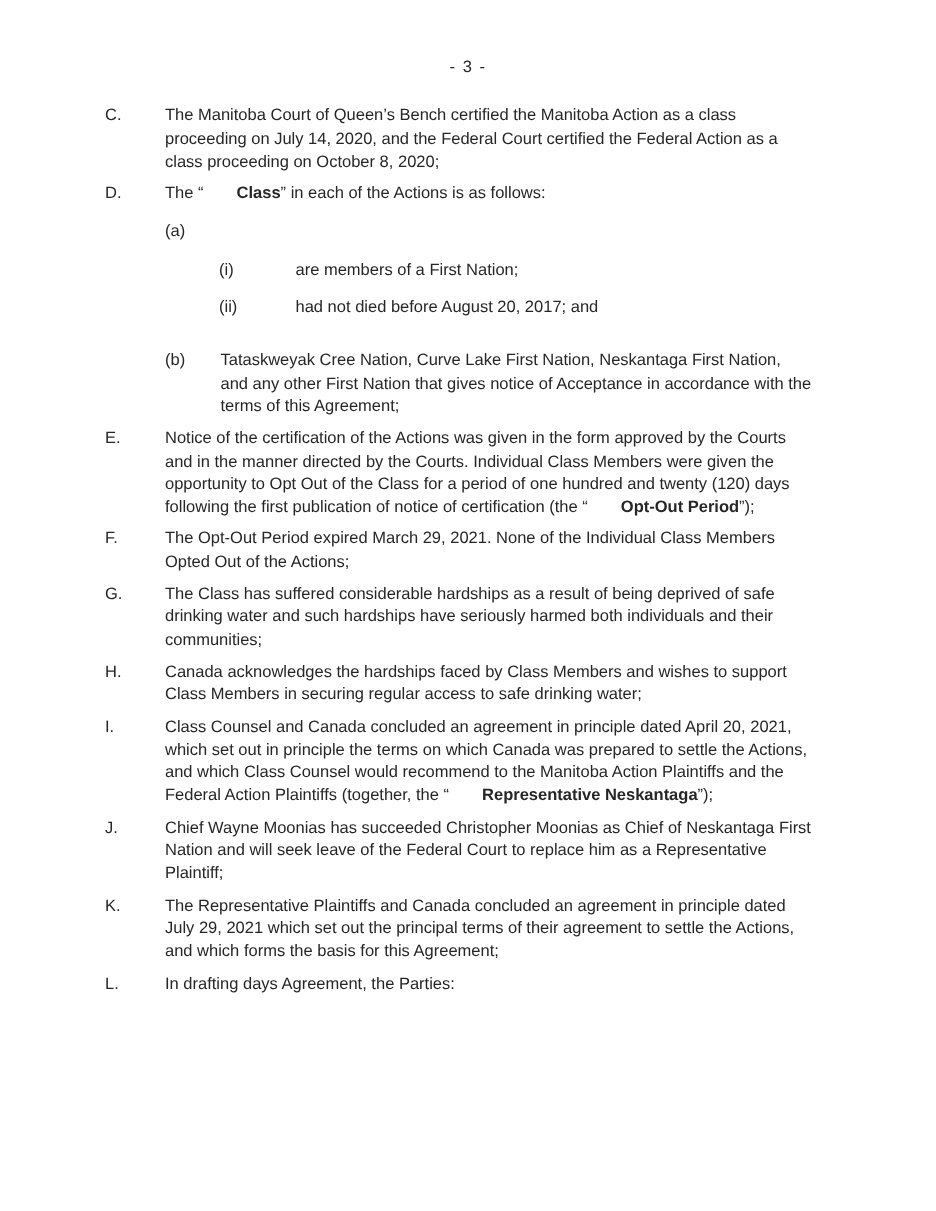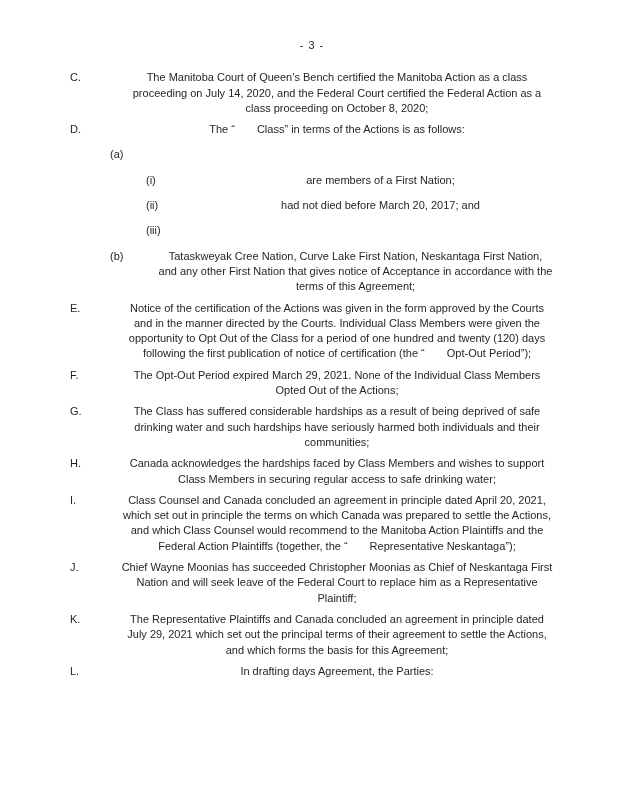--- a/index.html
+++ b/index.html
@@ -32,59 +32,57 @@
     display: flex;
     margin-bottom: 6px;
     padding-right: 60px;
   }
   .recital .label {
     flex: 0 0 auto;
   }
   .recital .body {
     flex: 1 1 auto;
     white-space: pre-line;
-    text-align: center;
   }
   .level-1 { padding-left: 70px; }
   .level-1 .label { width: 40px; }
   .level-2 { padding-left: 110px; margin-top: 10px; }
   .level-2 .label { width: 37px; }
   .level-3 { padding-left: 146px; margin-top: 10px; }
   .level-3 .label { width: 51px; }
-  .bold { font-weight: normal; padding-left: 22px; }
+  .bold { font-weight: bold; padding-left: 22px; }
 </style>
 </head>
 <body>
 
 <div class="page">
   <div class="page-number">- 3 -</div>
   <div class="recitals">
       <div class="recital level-1">
         <span class="label">C.</span>
         <span class="body"><span>The Manitoba Court of Queen’s Bench certified the Manitoba Action as a class
 proceeding on July 14, 2020, and the Federal Court certified the Federal Action as a
 class proceeding on October 8, 2020;</span></span>
       </div>
       <div class="recital level-1">
         <span class="label">D.</span>
-        <span class="body"><span>The “</span><span class="bold">Class</span><span>” in terms of the Actions is as follows:</span></span>
+        <span class="body"><span>The “</span><span class="bold">Class</span><span>” in each of the Actions is as follows:</span></span>
       </div>
       <div class="recital level-2">
         <span class="label">(a)</span>
       </div>
       <div class="recital level-3">
         <span class="label">(i)</span>
         <span class="body"><span>are members of a First Nation;</span></span>
       </div>
       <div class="recital level-3">
         <span class="label">(ii)</span>
-        <span class="body"><span>had not died before March 20, 2017; and</span></span>
+        <span class="body"><span>had not died before August 20, 2017; and</span></span>
       </div>
       <div class="recital level-3">
-        <span class="label">(iii)</span>
       </div>
       <div class="recital level-2">
         <span class="label">(b)</span>
         <span class="body"><span>Tataskweyak Cree Nation, Curve Lake First Nation, Neskantaga First Nation,
 and any other First Nation that gives notice of Acceptance in accordance with the
 terms of this Agreement;</span></span>
       </div>
       <div class="recital level-1">
         <span class="label">E.</span>
         <span class="body"><span>Notice of the certification of the Actions was given in the form approved by the Courts

